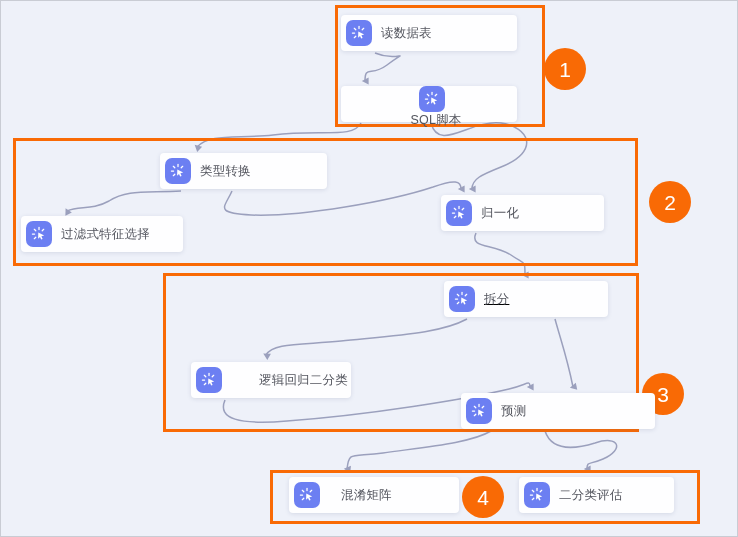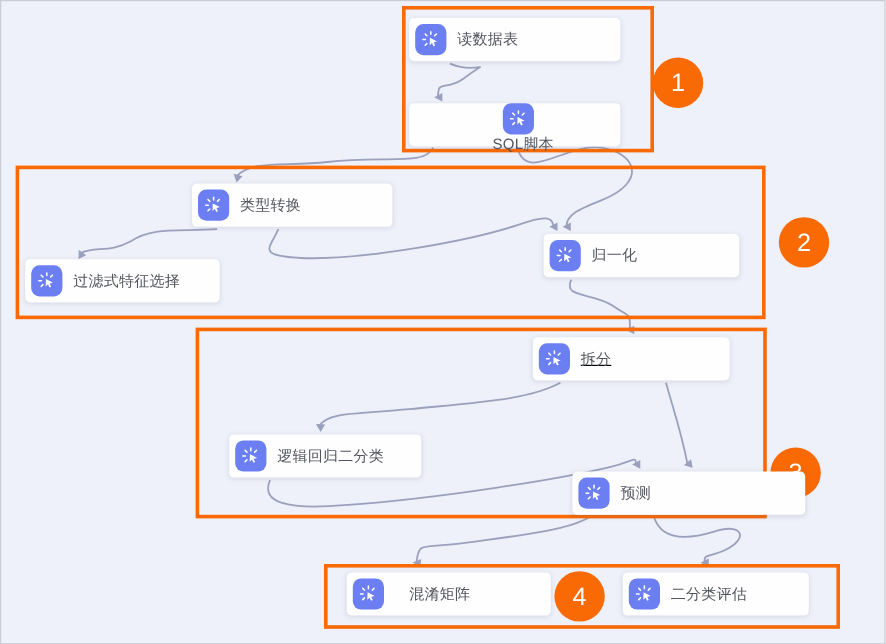--- a/index.html
+++ b/index.html
@@ -183,21 +183,21 @@
           <line x1="1.4" y1="8" x2="3.6" y2="8"></line>
           <line x1="3.3" y1="12.7" x2="4.8" y2="11.2"></line>
           <line x1="12.7" y1="3.3" x2="11.2" y2="4.8"></line>
         </g>
         <path d="M7.3,6.5 L13.2,9.6 L10.4,10.3 L11.6,13.0 L10.2,13.6 L9.0,10.9 L7.1,12.8 Z" fill="#ffffff"></path>
       </svg>
     </span>
     <span class="node-label">过滤式特征选择</span>
   </div>
 
-  <div class="node" style="left: 452px; top: 194px; width: 163px;">
+  <div class="node" style="left: 440px; top: 194px; width: 163px;">
     <span class="node-icon">
       <svg width="16" height="16" viewBox="0 0 16 16">
         <g stroke="#ffffff" stroke-width="1.25" stroke-linecap="round">
           <line x1="8" y1="1.4" x2="8" y2="3.6"></line>
           <line x1="3.3" y1="3.3" x2="4.8" y2="4.8"></line>
           <line x1="1.4" y1="8" x2="3.6" y2="8"></line>
           <line x1="3.3" y1="12.7" x2="4.8" y2="11.2"></line>
           <line x1="12.7" y1="3.3" x2="11.2" y2="4.8"></line>
         </g>
         <path d="M7.3,6.5 L13.2,9.6 L10.4,10.3 L11.6,13.0 L10.2,13.6 L9.0,10.9 L7.1,12.8 Z" fill="#ffffff"></path>
@@ -215,37 +215,37 @@
           <line x1="1.4" y1="8" x2="3.6" y2="8"></line>
           <line x1="3.3" y1="12.7" x2="4.8" y2="11.2"></line>
           <line x1="12.7" y1="3.3" x2="11.2" y2="4.8"></line>
         </g>
         <path d="M7.3,6.5 L13.2,9.6 L10.4,10.3 L11.6,13.0 L10.2,13.6 L9.0,10.9 L7.1,12.8 Z" fill="#ffffff"></path>
       </svg>
     </span>
     <span class="node-label">拆分</span>
   </div>
 
-  <div class="node" style="left: 190px; top: 361px; width: 160px;">
+  <div class="node" style="left: 190px; top: 361px; width: 160px; gap: 28px;">
     <span class="node-icon">
       <svg width="16" height="16" viewBox="0 0 16 16">
         <g stroke="#ffffff" stroke-width="1.25" stroke-linecap="round">
           <line x1="8" y1="1.4" x2="8" y2="3.6"></line>
           <line x1="3.3" y1="3.3" x2="4.8" y2="4.8"></line>
           <line x1="1.4" y1="8" x2="3.6" y2="8"></line>
           <line x1="3.3" y1="12.7" x2="4.8" y2="11.2"></line>
           <line x1="12.7" y1="3.3" x2="11.2" y2="4.8"></line>
         </g>
         <path d="M7.3,6.5 L13.2,9.6 L10.4,10.3 L11.6,13.0 L10.2,13.6 L9.0,10.9 L7.1,12.8 Z" fill="#ffffff"></path>
       </svg>
     </span>
     <span class="node-label">逻辑回归二分类</span>
   </div>
 
-  <div class="node" style="left: 476px; top: 392px; width: 194px;">
+  <div class="node" style="left: 460px; top: 392px; width: 194px;">
     <span class="node-icon">
       <svg width="16" height="16" viewBox="0 0 16 16">
         <g stroke="#ffffff" stroke-width="1.25" stroke-linecap="round">
           <line x1="8" y1="1.4" x2="8" y2="3.6"></line>
           <line x1="3.3" y1="3.3" x2="4.8" y2="4.8"></line>
           <line x1="1.4" y1="8" x2="3.6" y2="8"></line>
           <line x1="3.3" y1="12.7" x2="4.8" y2="11.2"></line>
           <line x1="12.7" y1="3.3" x2="11.2" y2="4.8"></line>
         </g>
         <path d="M7.3,6.5 L13.2,9.6 L10.4,10.3 L11.6,13.0 L10.2,13.6 L9.0,10.9 L7.1,12.8 Z" fill="#ffffff"></path>

